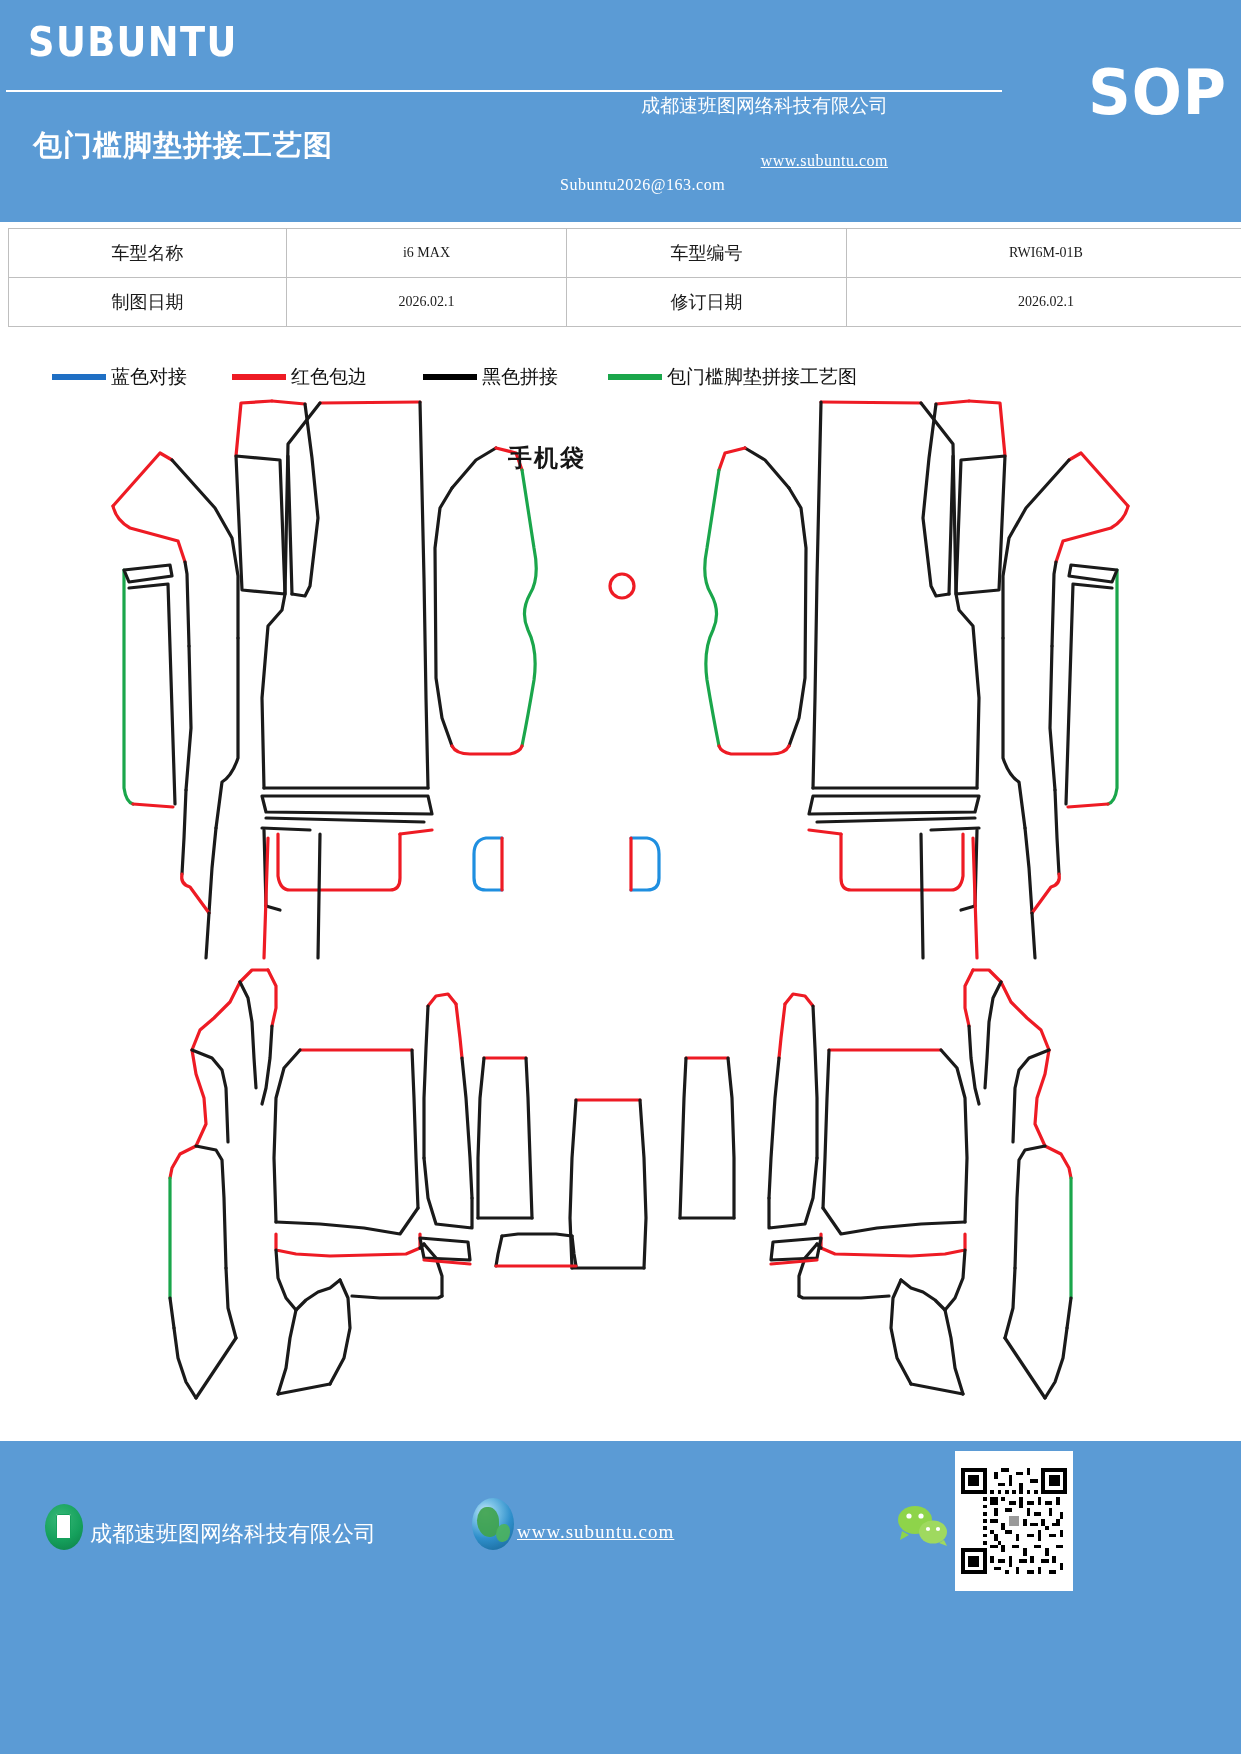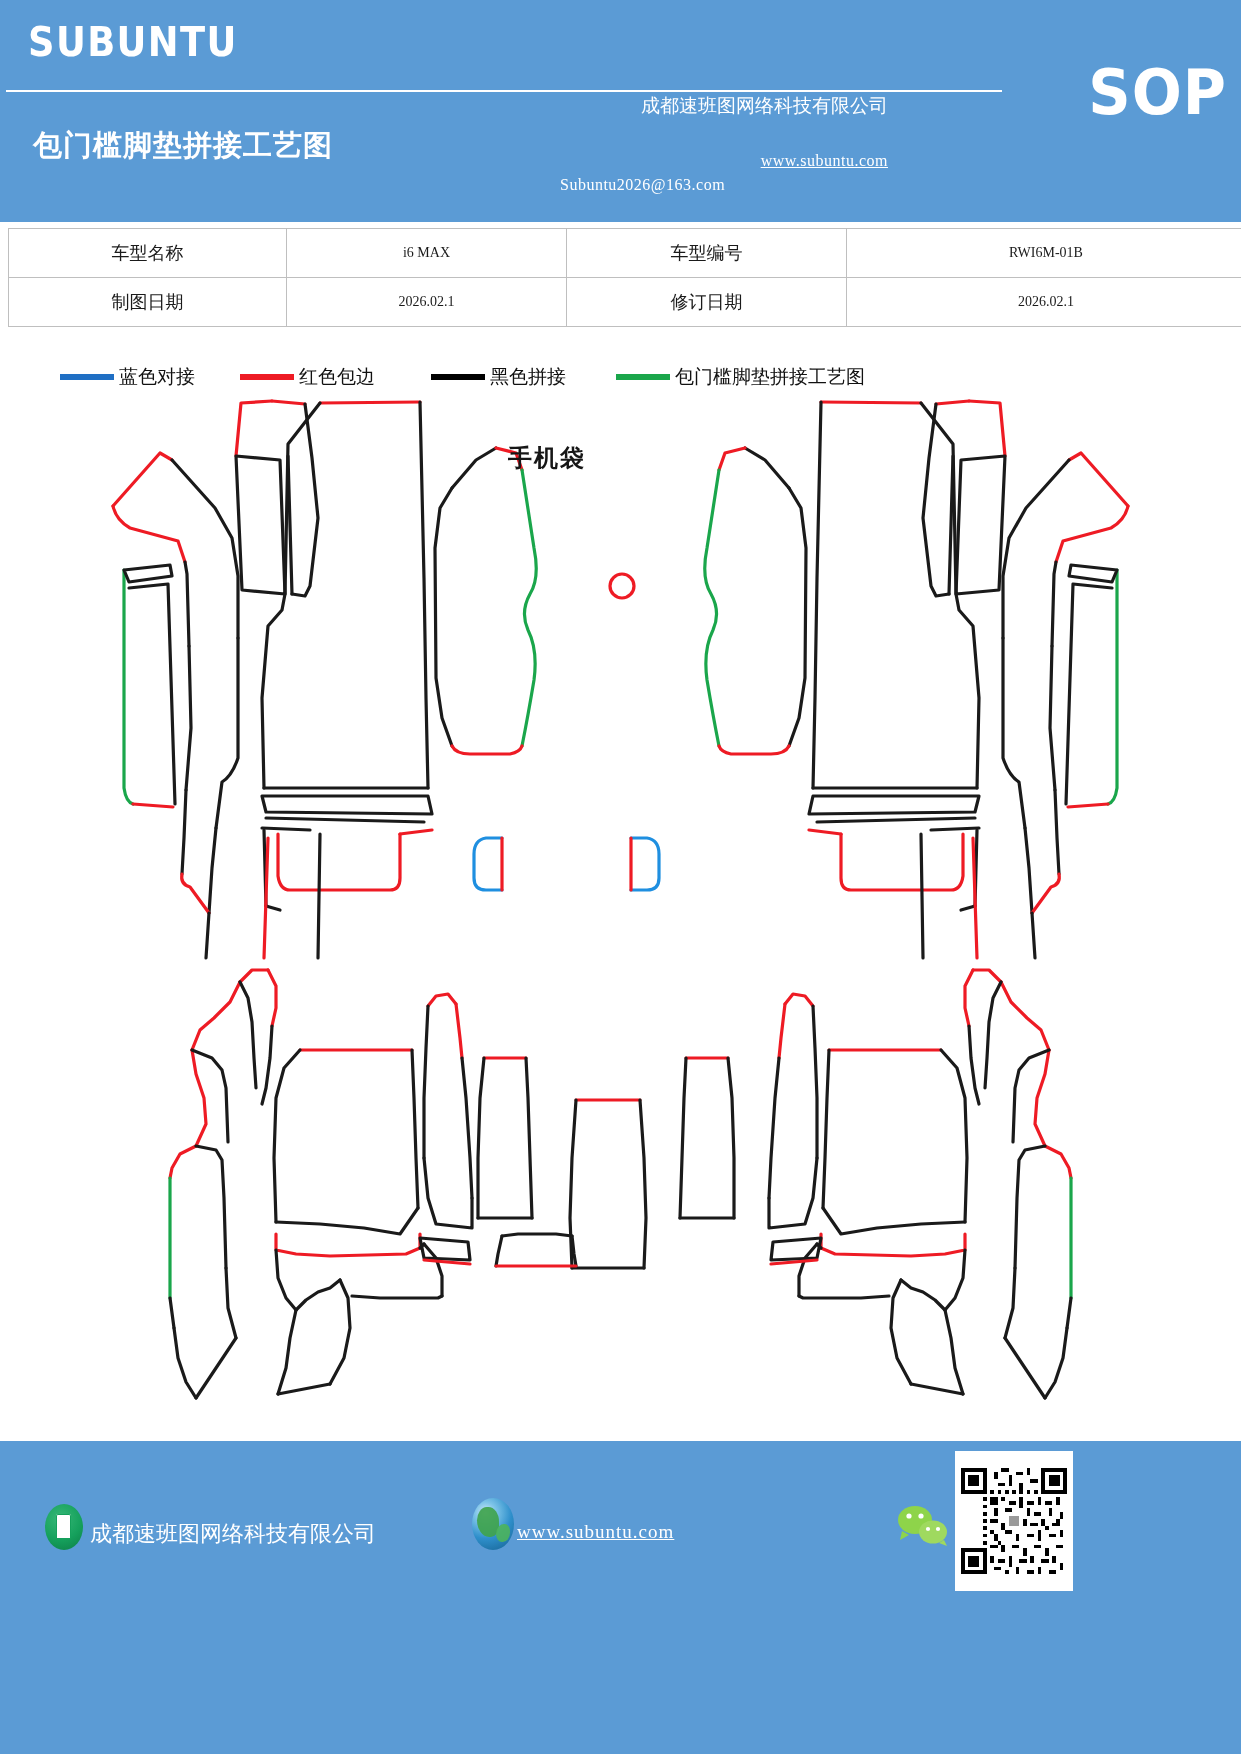--- a/index.html
+++ b/index.html
@@ -120,21 +120,21 @@
     font-size: 14px;
   }
   .c1 { width: 275px; }
   .c2 { width: 277px; }
   .c3 { width: 277px; }
   .c4 { width: 396px; }
 
   
   .legend {
     position: absolute;
-    left: 60px; top: 362px;
+    left: 52px; top: 362px;
     width: 1000px;
     height: 30px;
     display: flex;
     align-items: center;
   }
   .legend-item {
     display: flex;
     align-items: center;
     white-space: nowrap;
   }

